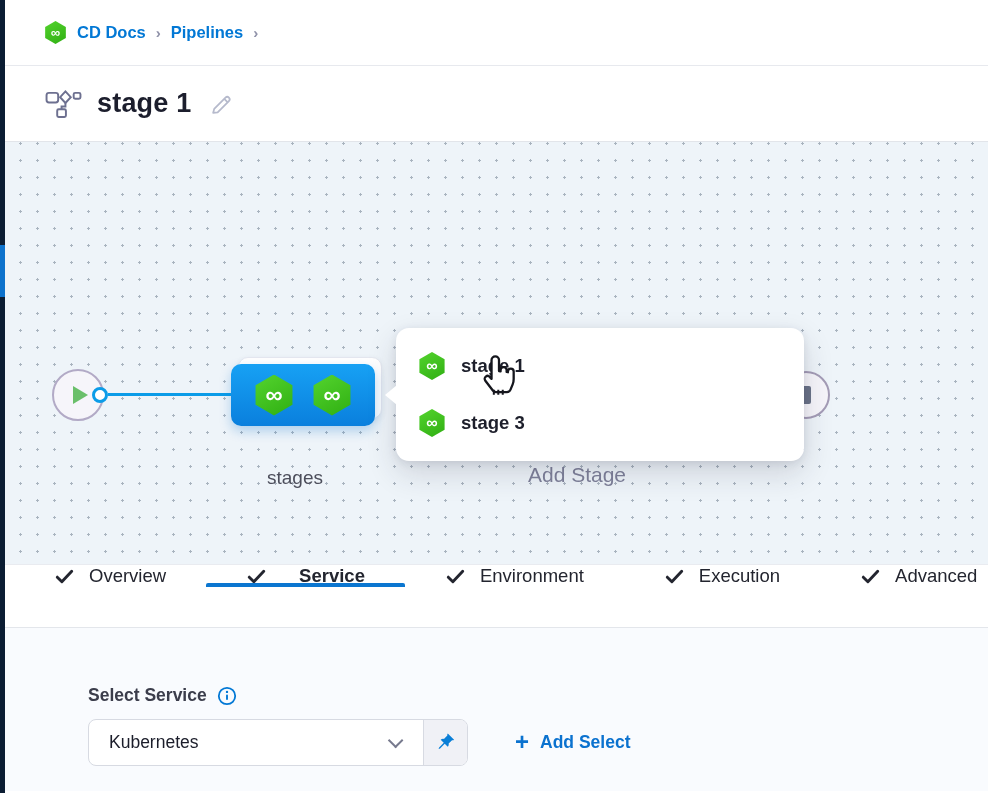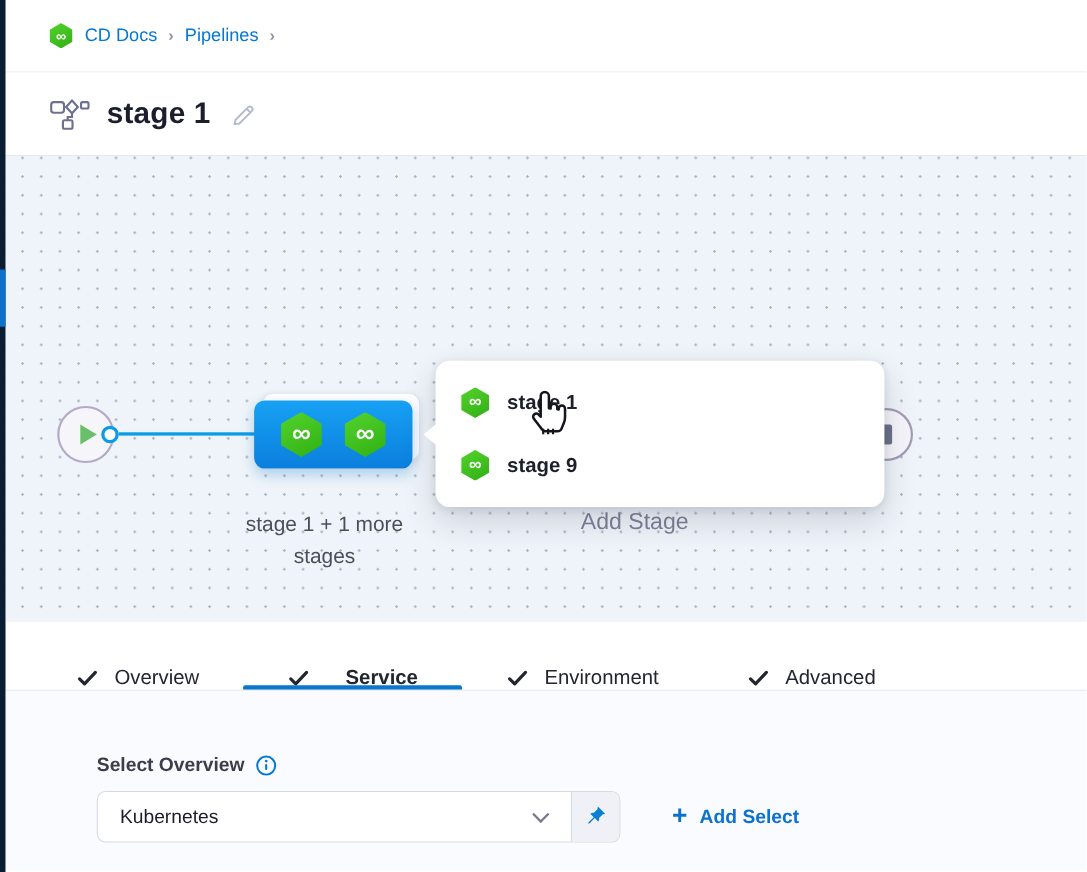--- a/index.html
+++ b/index.html
@@ -10,21 +10,21 @@
   
   .left-strip { position:absolute; left:0; top:0; width:5px; height:793px; background:#0b1d33; z-index:30; }
   .left-strip .active-indicator { position:absolute; left:0; top:245px; width:5px; height:52px; background:#0d72cc; }
 
   .content { margin-left:5px; }
 
   
   .breadcrumb-row { height:66px; display:flex; align-items:center; padding-left:39px; background:#fff; border-bottom:1px solid #e7e9ee; }
   .hex { clip-path:polygon(50% 0,95% 26%,95% 74%,50% 100%,5% 74%,5% 26%); background:linear-gradient(150deg,#54d42e,#2fae12); display:flex; align-items:center; justify-content:center; color:#fff; font-weight:700; }
   .hex-sm { width:23px; height:23px; font-size:13px; }
-  .crumb-link { color:#0278d5; font-size:16.5px; font-weight:400; margin-left:10px; cursor:pointer; }
+  .crumb-link { color:#0278d5; font-size:16.5px; font-weight:700; margin-left:10px; cursor:pointer; }
   .crumb-sep { color:#9092a9; font-size:15px; font-weight:700; margin-left:10px; }
 
   
   .title-row { height:76px; display:flex; align-items:center; padding-left:40px; background:#fff; border-bottom:1px solid #e2e5ea; }
   .page-title { font-size:27px; font-weight:700; color:#1c1e2d; margin-left:15px; letter-spacing:.2px; }
   .pencil { margin-left:18px; margin-top:2px; }
 
   
   .canvas { position:relative; height:422px; background-color:#eef4f9;
     background-image:radial-gradient(circle,#a9b4bf 1.05px,rgba(0,0,0,0) 1.3px);
@@ -53,32 +53,32 @@
   .stage-popup { position:absolute; left:391px; top:186px; width:408px; height:133px; background:#fff; border-radius:13px;
     box-shadow:0 12px 30px rgba(35,40,60,.16),0 2px 8px rgba(35,40,60,.10); z-index:20;
     display:flex; flex-direction:column; padding:24px 0 0 22px; gap:29px; }
   .popup-arrow { position:absolute; left:-11px; top:57px; width:0; height:0; border-top:10px solid transparent; border-bottom:10px solid transparent; border-right:12px solid #fff; }
   .popup-item { display:flex; align-items:center; gap:15px; height:28px; cursor:pointer; }
   .hex-md { width:28px; height:28px; font-size:16px; }
   .popup-item-label { font-size:18.5px; font-weight:600; color:#1d1f2b; }
   .cursor-icon { position:absolute; left:80px; top:27px; }
 
   
-  .tab-bar { height:64px; background:#fff; border-top:1px solid #e9ebf0; border-bottom:1px solid #e3e6eb; display:flex; align-items:flex-end; padding-left:24px; overflow:hidden; }
+  .tab-bar { height:64px; background:#fff; border-top:1px solid #e9ebf0; border-bottom:1px solid #e3e6eb; display:flex; align-items:flex-start; padding-left:9px; overflow:hidden; }
   .tab { position:relative; display:flex; align-items:center; gap:14px; padding:0 40px; font-size:18.5px; font-weight:500; color:#23252f; cursor:pointer; white-space:nowrap; }
   .tab.selected { font-weight:700;gap:32px; }
   .tab.selected::after { content:""; position:absolute; left:0; right:0; bottom:0; height:4px; background:#0b76d0; border-radius:2px 2px 0 0; }
   .tab svg { flex:none; }
 
   
   .service-panel { height:163px; background:#f9fbfe; padding:57px 0 0 83px; }
   .label-row { display:flex; align-items:center; gap:10px; }
   .select-label { font-size:17.5px; font-weight:700; color:#3b3d4b; }
   .control-row { margin-top:13px; display:flex; align-items:center; }
-  .select-group { display:flex; align-items:stretch; width:476px; height:47px; background:#fff; border:1px solid #d7dae2; border-radius:8px; overflow:hidden; }
+  .select-group { display:flex; align-items:stretch; width:380px; height:47px; background:#fff; border:1px solid #d7dae2; border-radius:8px; overflow:hidden; }
   .select-value { flex:1; display:flex; align-items:center; padding-left:20px; font-size:17.5px; color:#1b1d2a; cursor:pointer; }
   .chevron-down { width:11px; height:11px; border-right:2px solid #777a8e; border-bottom:2px solid #777a8e; transform:rotate(45deg) translateY(-3px); margin-left:auto; margin-right:24px; }
   .pin-button { width:44px; background:#f0f1f6; border-left:1px solid #d7dae2; display:flex; align-items:center; justify-content:center; cursor:pointer; }
   .add-service { margin-left:47px; display:flex; align-items:center; gap:11px; color:#0b72cf; cursor:pointer; }
   .add-service .plus { font-size:24px; font-weight:600; line-height:1; margin-top:-2px; }
   .add-service .label { font-size:17.5px; font-weight:700; }
 </style>
 </head>
 <body>
 
@@ -127,21 +127,20 @@
       <div class="stage-node">
         <span class="hex hex-lg">
             <span>∞</span>
           </span>
         <span class="hex hex-lg">
             <span>∞</span>
           </span>
       </div>
 
       <div class="node-label">
-        <div>stage 1 + 1 more</div>
         <div>stages</div>
       </div>
 
       <div class="stop-node">
         <div class="stop-square"></div>
       </div>
 
       <div class="add-stage-label">Add Stage</div>
 
       <div class="stage-popup">
@@ -149,21 +148,21 @@
         <div class="popup-item">
           <span class="hex hex-md">
               <span>∞</span>
             </span>
           <span class="popup-item-label">stage 1</span>
         </div>
         <div class="popup-item">
           <span class="hex hex-md">
               <span>∞</span>
             </span>
-          <span class="popup-item-label">stage 9</span>
+          <span class="popup-item-label">stage 3</span>
         </div>
         <svg class="cursor-icon" width="42" height="46" viewBox="0 0 28 32">
           <path d="M10.2 3.6c0-1.5 1.2-2.6 2.6-2.6 1.5 0 2.6 1.2 2.6 2.6v7.6l1.1.2v-.9c0-1.2 1-2.1 2.1-2.1 1.2 0 2.1 1 2.1 2.1v1.3l.9.2v-.5c0-1.1.9-2 2-2s2 .9 2 2v5.2c0 1.3-.2 2.5-.7 3.7l-1.5 3.7c-.4 1-1.4 1.7-2.5 1.7h-7.6c-.9 0-1.7-.4-2.2-1.1l-5.2-6.8c-.7-.9-.6-2.2.3-2.9.8-.7 2-.6 2.7.2l1.3 1.4V3.6z" fill="#fff" stroke="#15161d" stroke-width="1.6" stroke-linejoin="round"></path>
           <path d="M11.8 24.2v3.4 M14.9 24.2v3.4 M18 24.2v3.4" stroke="#15161d" stroke-width="1.4"></path>
         </svg>
       </div>
     </div>
 
     <div class="tab-bar">
       <div class="tab">
@@ -181,27 +180,33 @@
       <div class="tab">
         <svg width="21" height="21" viewBox="0 0 16 16" fill="none" stroke="#23252f" stroke-width="2.2" stroke-linecap="round" stroke-linejoin="round">
             <path d="M2.5 8.5L6 12l7.5-8"></path>
           </svg>
         <span>Environment</span>
       </div>
       <div class="tab">
         <svg width="21" height="21" viewBox="0 0 16 16" fill="none" stroke="#23252f" stroke-width="2.2" stroke-linecap="round" stroke-linejoin="round">
             <path d="M2.5 8.5L6 12l7.5-8"></path>
           </svg>
+        <span>Execution</span>
+      </div>
+      <div class="tab">
+        <svg width="21" height="21" viewBox="0 0 16 16" fill="none" stroke="#23252f" stroke-width="2.2" stroke-linecap="round" stroke-linejoin="round">
+            <path d="M2.5 8.5L6 12l7.5-8"></path>
+          </svg>
         <span>Advanced</span>
       </div>
     </div>
 
     <div class="service-panel">
       <div class="label-row">
-        <span class="select-label">Select Overview</span>
+        <span class="select-label">Select Service</span>
         <svg width="20" height="20" viewBox="0 0 20 20">
           <circle cx="10" cy="10" r="8.2" fill="none" stroke="#0278d5" stroke-width="1.8"></circle>
           <rect x="9.05" y="8.6" width="1.9" height="5.3" rx=".9" fill="#0278d5"></rect>
           <circle cx="10" cy="5.9" r="1.2" fill="#0278d5"></circle>
         </svg>
       </div>
       <div class="control-row">
         <div class="select-group">
           <div class="select-value">
             <span>Kubernetes</span>

